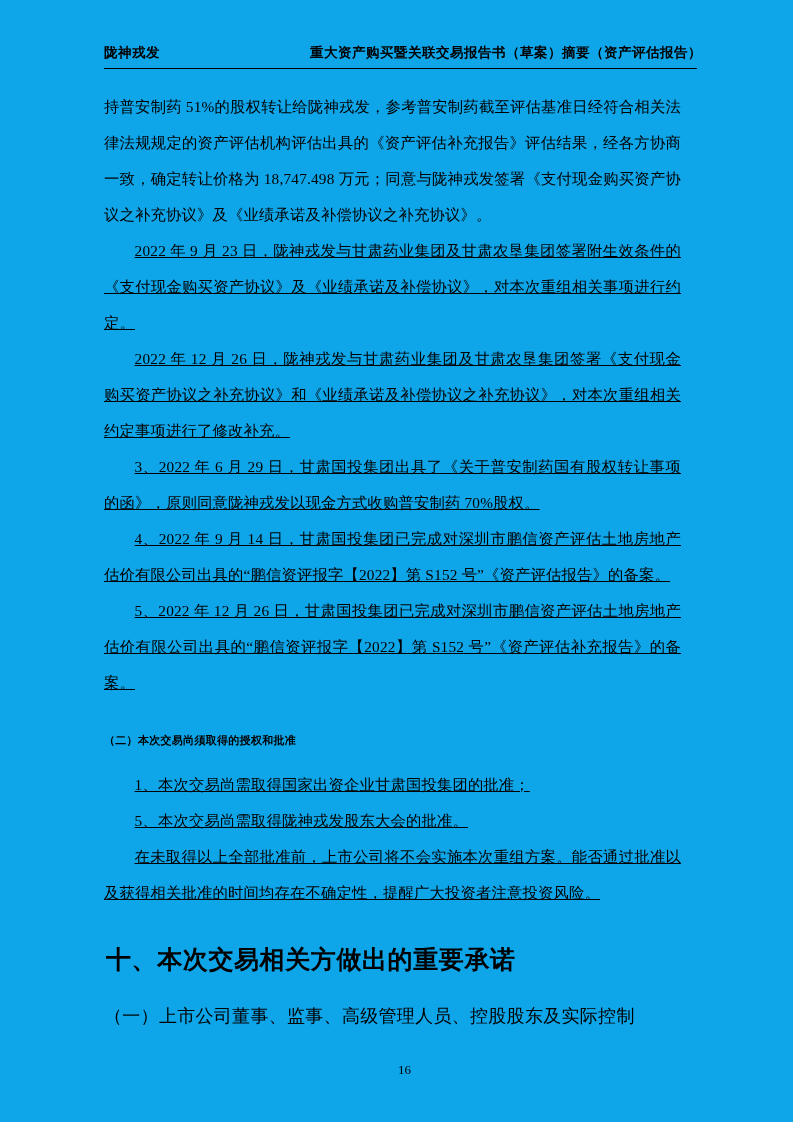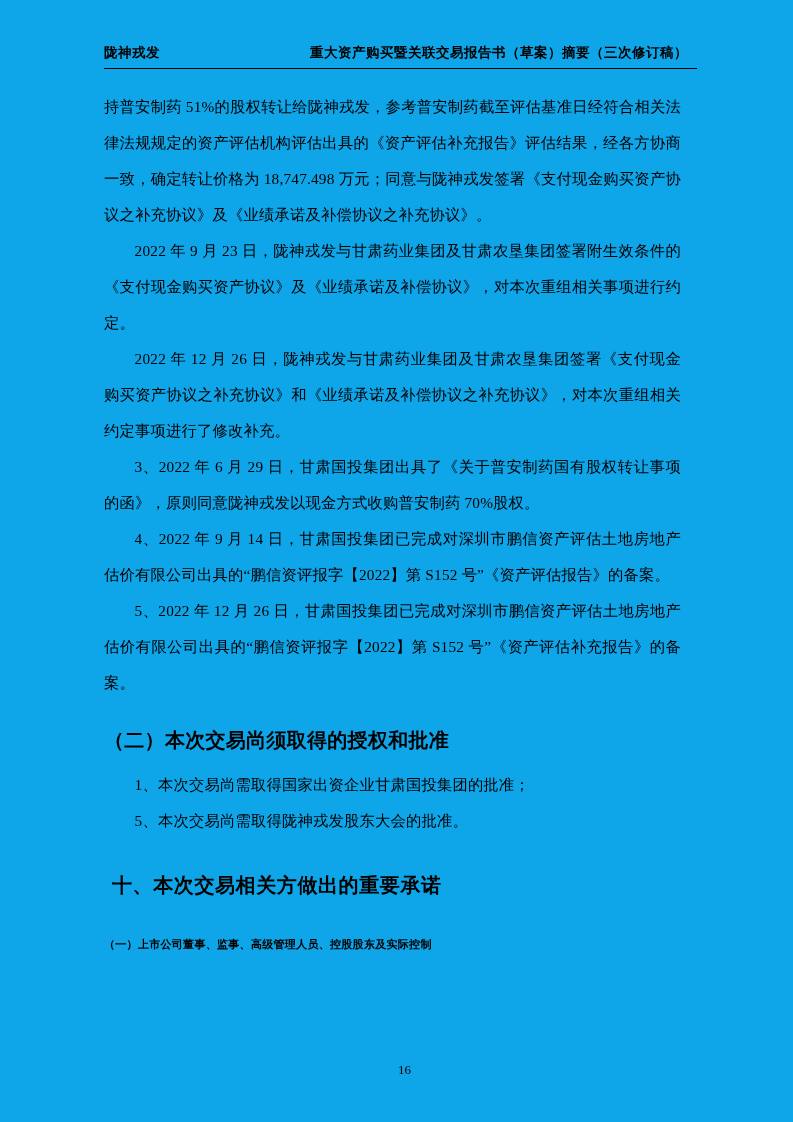--- a/index.html
+++ b/index.html
@@ -48,41 +48,42 @@
   p.para {
     font-size: 15.3px;
     line-height: 36px;
     margin: 0 16px 0 0;
     text-align: justify;
     text-justify: inter-ideograph;
     letter-spacing: 0.2px;
   }
   p.indent {
     text-indent: 2em;
+    text-decoration: underline;
   }
   h2.heading {
     font-family: "Liberation Sans", "DejaVu Sans", sans-serif;
-    font-size: 20px;
+    font-size: 11px;
     font-weight: bold;
     margin: 22px 0 10px 0;
     line-height: 34px;
     letter-spacing: 0.3px;
   }
   h1.heading-major {
-    font-family: Liberation Mono, monospace;
-    font-size: 20px;
+    font-family: Liberation Sans, sans-serif;
+    font-size: 25px;
     font-weight: bold;
-    margin: 30px 0 14px 8px;
+    margin: 30px 0 14px 2px;
     line-height: 36px;
     letter-spacing: 0.6px;
   }
   h2.heading-sub {
     font-family: "Liberation Sans", "DejaVu Sans", sans-serif;
-    font-size: 11px;
-    font-weight: bold;
+    font-size: 18px;
+    font-weight: normal;
     margin: 22px 0 0 0;
     line-height: 34px;
     letter-spacing: 0.3px;
   }
   .footer {
     position: absolute;
     bottom: 44px;
     left: 0;
     right: 0;
     text-align: center;
@@ -92,35 +93,36 @@
   }
 </style>
 </head>
 <body>
 
 <div class="page">
   <div class="content">
 
     <div class="header">
       <span class="header-left">陇神戎发</span>
-      <span class="header-right">重大资产购买暨关联交易报告书（草案）摘要（三次修订稿）</span>
+      <span class="header-right">重大资产购买暨关联交易报告书（草案）摘要（资产评估报告）</span>
     </div>
     <div class="rule"></div>
 
     <p class="para">持普安制药 51%的股权转让给陇神戎发，参考普安制药截至评估基准日经符合相关法律法规规定的资产评估机构评估出具的《资产评估补充报告》评估结果，经各方协商一致，确定转让价格为 18,747.498 万元；同意与陇神戎发签署《支付现金购买资产协议之补充协议》及《业绩承诺及补偿协议之补充协议》。</p>
     <p class="para indent">2022 年 9 月 23 日，陇神戎发与甘肃药业集团及甘肃农垦集团签署附生效条件的《支付现金购买资产协议》及《业绩承诺及补偿协议》，对本次重组相关事项进行约定。</p>
     <p class="para indent">2022 年 12 月 26 日，陇神戎发与甘肃药业集团及甘肃农垦集团签署《支付现金购买资产协议之补充协议》和《业绩承诺及补偿协议之补充协议》，对本次重组相关约定事项进行了修改补充。</p>
     <p class="para indent">3、2022 年 6 月 29 日，甘肃国投集团出具了《关于普安制药国有股权转让事项的函》，原则同意陇神戎发以现金方式收购普安制药 70%股权。</p>
     <p class="para indent">4、2022 年 9 月 14 日，甘肃国投集团已完成对深圳市鹏信资产评估土地房地产估价有限公司出具的“鹏信资评报字【2022】第 S152 号”《资产评估报告》的备案。</p>
     <p class="para indent">5、2022 年 12 月 26 日，甘肃国投集团已完成对深圳市鹏信资产评估土地房地产估价有限公司出具的“鹏信资评报字【2022】第 S152 号”《资产评估补充报告》的备案。</p>
 
     <h2 class="heading">（二）本次交易尚须取得的授权和批准</h2>
 
     <p class="para indent">1、本次交易尚需取得国家出资企业甘肃国投集团的批准；</p>
     <p class="para indent">5、本次交易尚需取得陇神戎发股东大会的批准。</p>
+    <p class="para indent">在未取得以上全部批准前，上市公司将不会实施本次重组方案。能否通过批准以及获得相关批准的时间均存在不确定性，提醒广大投资者注意投资风险。</p>
 
     <h1 class="heading-major">十、本次交易相关方做出的重要承诺</h1>
 
     <h2 class="heading-sub">（一）上市公司董事、监事、高级管理人员、控股股东及实际控制</h2>
 
   </div>
 
   <div class="footer">
     <span>16</span>
   </div>

